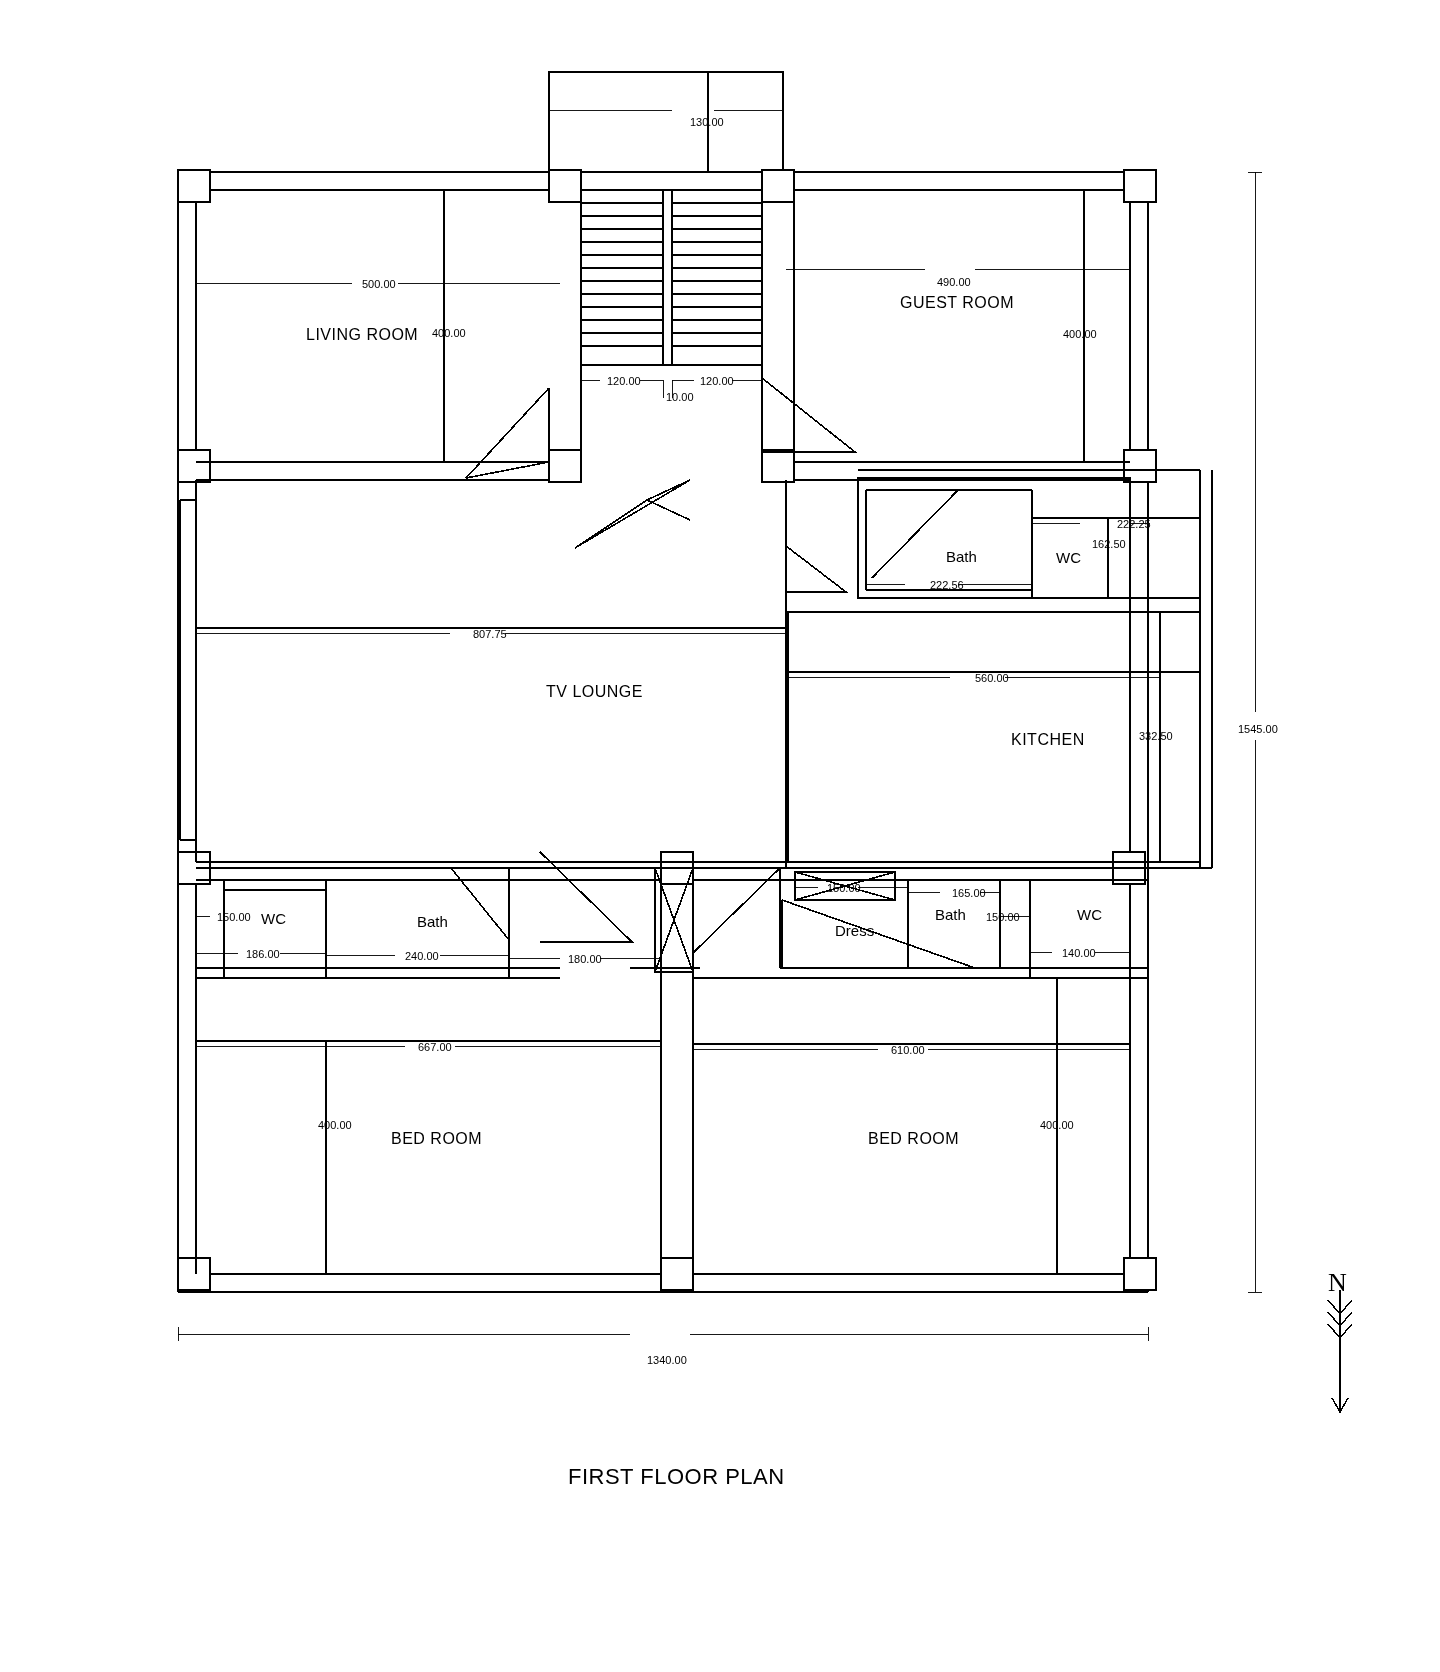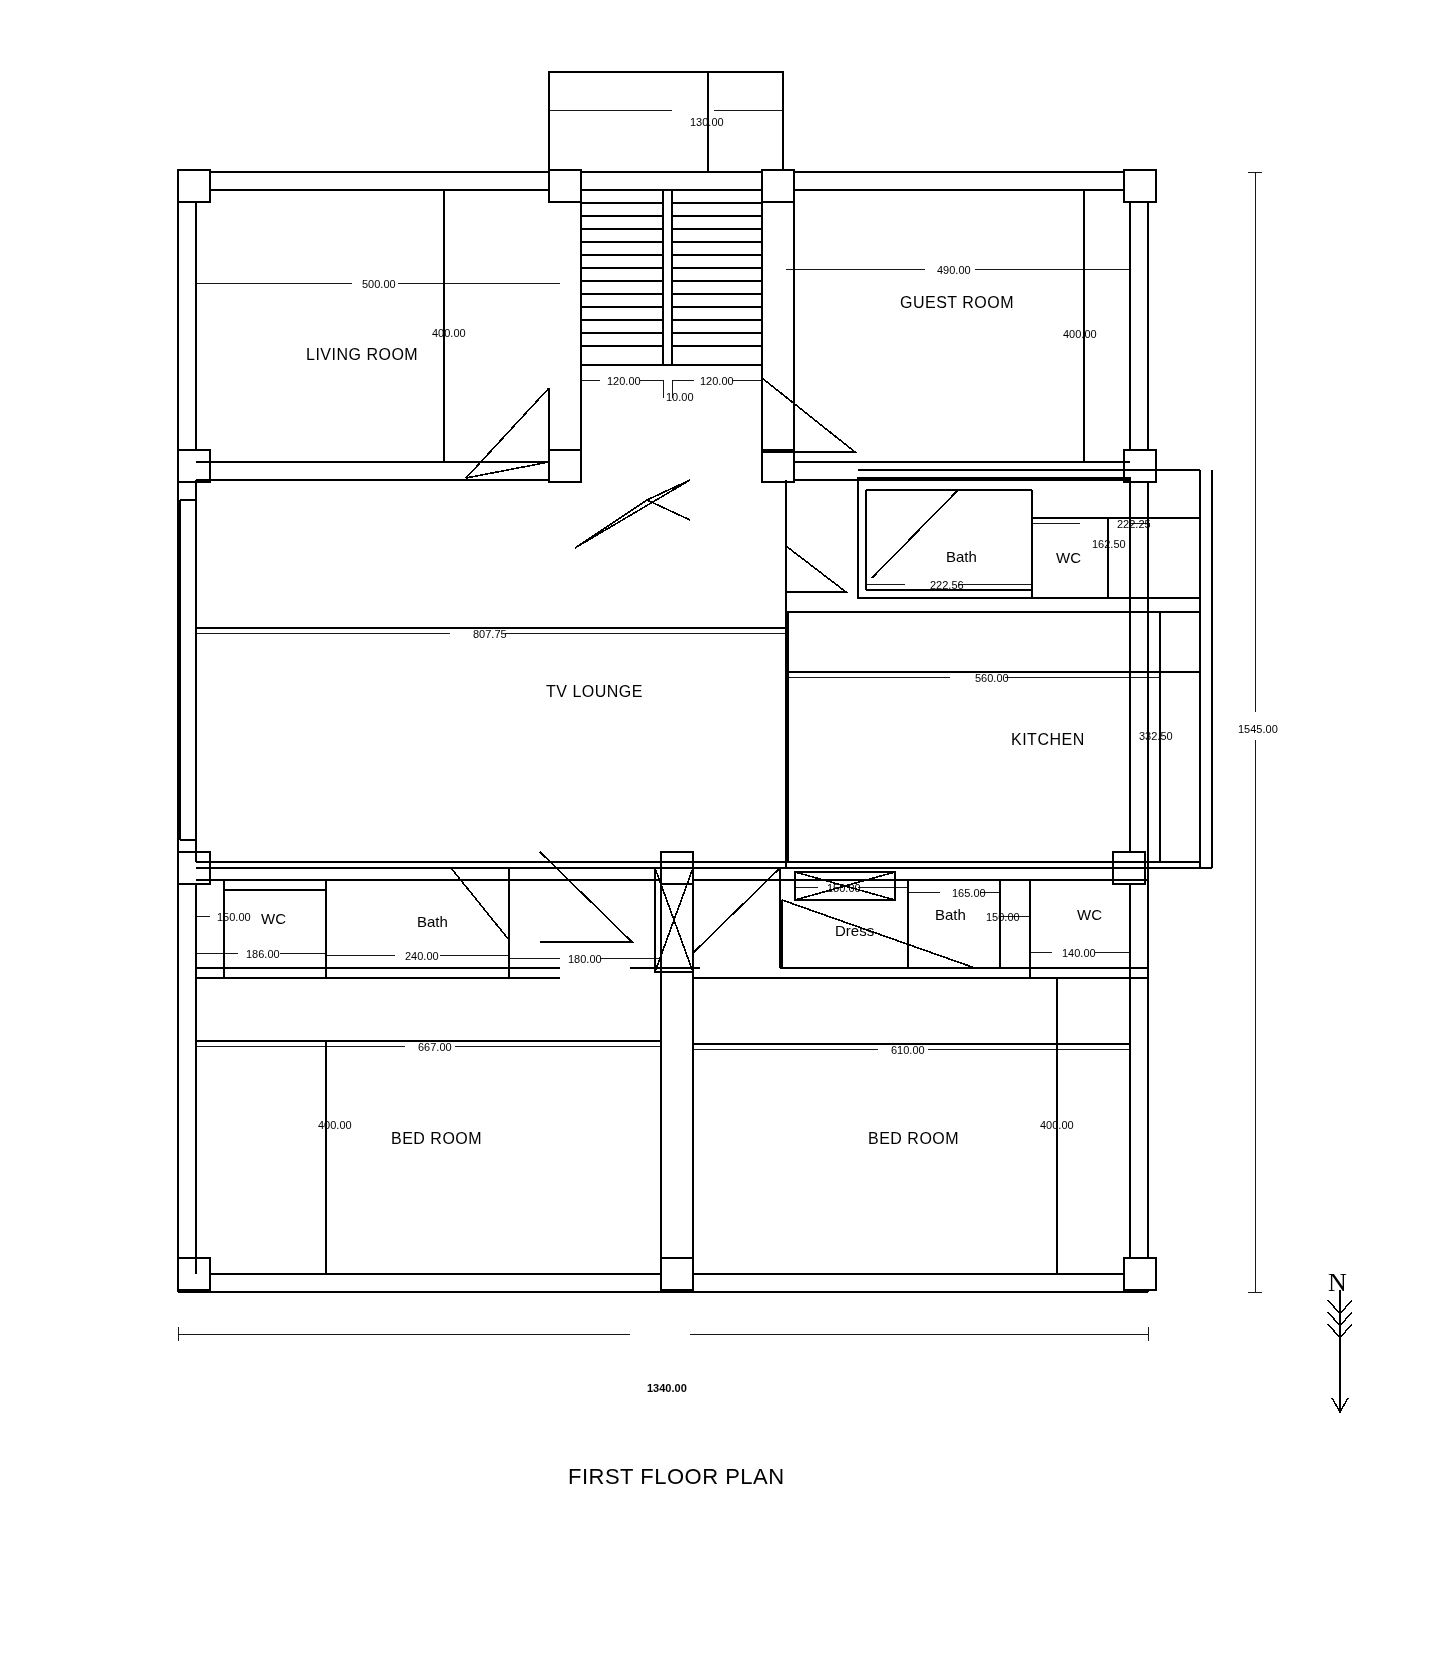--- a/index.html
+++ b/index.html
@@ -245,37 +245,37 @@
       <line x1="1340" y1="1290" x2="1340" y2="1410"></line>
       <path d="M1328 1300 L1340 1314 L1352 1300"></path>
       <path d="M1328 1312 L1340 1326 L1352 1312"></path>
       <path d="M1328 1324 L1340 1338 L1352 1324"></path>
       <path d="M1332 1398 L1340 1412 L1348 1398"></path>
     </g>
   </g>
 </svg>
 
 <div id="labels">
-    <div class="lbl room" style="left: 306px; top: 326px; margin-top: 20px;">LIVING ROOM</div>
+    <div class="lbl room" style="left: 306px; top: 326px;">LIVING ROOM</div>
     <div class="lbl room" style="left: 900px; top: 294px;">GUEST ROOM</div>
     <div class="lbl room" style="left: 546px; top: 683px;">TV LOUNGE</div>
     <div class="lbl room" style="left: 1011px; top: 731px;">KITCHEN</div>
     <div class="lbl room" style="left: 391px; top: 1130px;">BED ROOM</div>
     <div class="lbl room" style="left: 868px; top: 1130px;">BED ROOM</div>
     <div class="lbl room-sm" style="left: 946px; top: 548px;">Bath</div>
     <div class="lbl room-sm" style="left: 1056px; top: 549px;">WC</div>
     <div class="lbl room-sm" style="left: 261px; top: 910px;">WC</div>
     <div class="lbl room-sm" style="left: 417px; top: 913px;">Bath</div>
     <div class="lbl room-sm" style="left: 835px; top: 922px;">Dress</div>
     <div class="lbl room-sm" style="left: 935px; top: 906px;">Bath</div>
     <div class="lbl room-sm" style="left: 1077px; top: 906px;">WC</div>
     <div class="lbl dim" style="left: 690px; top: 116px;">130.00</div>
     <div class="lbl dim" style="left: 362px; top: 278px;">500.00</div>
     <div class="lbl dim" style="left: 432px; top: 327px;">400.00</div>
-    <div class="lbl dim" style="left: 937px; top: 264px;">490.00</div>
+    <div class="lbl dim" style="left: 937px; top: 276px;">490.00</div>
     <div class="lbl dim" style="left: 1063px; top: 328px;">400.00</div>
     <div class="lbl dim" style="left: 607px; top: 375px;">120.00</div>
     <div class="lbl dim" style="left: 700px; top: 375px;">120.00</div>
     <div class="lbl dim" style="left: 666px; top: 391px;">10.00</div>
     <div class="lbl dim" style="left: 1096px; top: 518px; margin-left: 21px;">222.25</div>
     <div class="lbl dim" style="left: 1092px; top: 538px;">162.50</div>
     <div class="lbl dim" style="left: 930px; top: 579px;">222.56</div>
     <div class="lbl dim" style="left: 473px; top: 628px;">807.75</div>
     <div class="lbl dim" style="left: 975px; top: 672px;">560.00</div>
     <div class="lbl dim" style="left: 1139px; top: 730px;">332.50</div>
@@ -285,18 +285,18 @@
     <div class="lbl dim" style="left: 217px; top: 911px;">150.00</div>
     <div class="lbl dim" style="left: 986px; top: 911px;">150.00</div>
     <div class="lbl dim" style="left: 246px; top: 948px;">186.00</div>
     <div class="lbl dim" style="left: 405px; top: 950px;">240.00</div>
     <div class="lbl dim" style="left: 568px; top: 953px;">180.00</div>
     <div class="lbl dim" style="left: 1062px; top: 947px;">140.00</div>
     <div class="lbl dim" style="left: 418px; top: 1041px;">667.00</div>
     <div class="lbl dim" style="left: 891px; top: 1044px;">610.00</div>
     <div class="lbl dim" style="left: 318px; top: 1119px;">400.00</div>
     <div class="lbl dim" style="left: 1040px; top: 1119px;">400.00</div>
-    <div class="lbl dim" style="left: 647px; top: 1382px; font-weight: bold;">1340.00</div>
+    <div class="lbl dim" style="left: 647px; top: 1354px;">1340.00</div>
   </div>
 
 <div class="lbl title" style="left:568px;top:1464px;">FIRST FLOOR PLAN</div>
 
 <div class="northletter" style="left:1328px;top:1268px;">N</div>
 
 </body></html>

